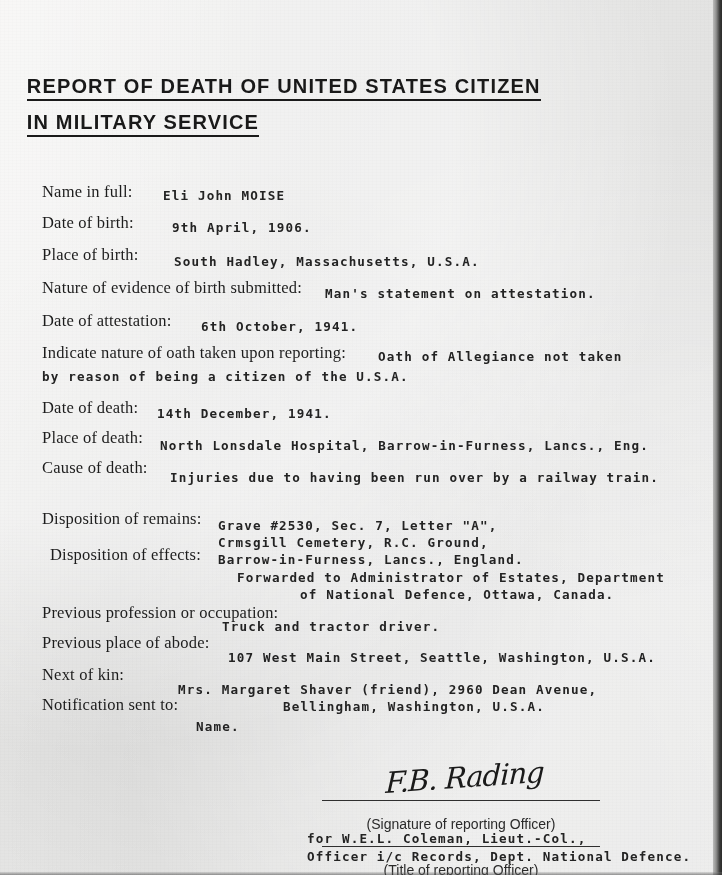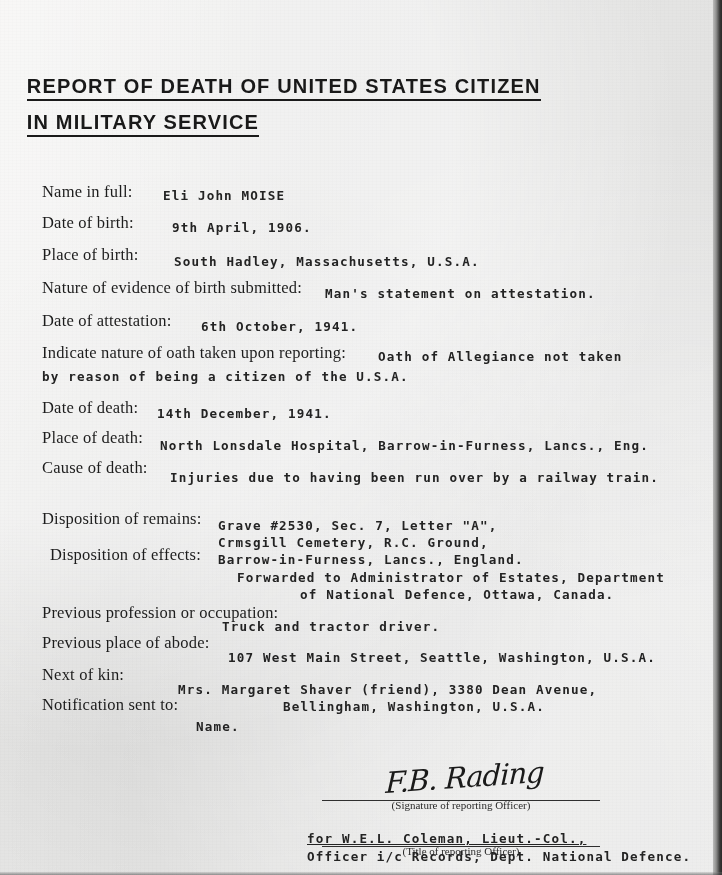--- a/index.html
+++ b/index.html
@@ -74,24 +74,25 @@
   .typed {
     font-family: "DejaVu Sans Mono", "Liberation Mono", monospace;
     font-size: 12.6px;
     letter-spacing: 1.15px;
     color: #232323;
     font-weight: 600;
   }
 
   
   .caption {
-    font-family: Liberation Serif, serif;
-    font-size: 11px;
+    font-family: Liberation Sans, sans-serif;
+    font-size: 14px;
     color: #2a2a2a;
     text-align: center;
+    margin-top: 17px;
   }
   .rule {
     position: absolute;
     height: 1px;
     background: #2f2f2f;
   }
   .sig {
     font-family: "DejaVu Serif", serif;
     font-style: italic;
     font-size: 29px;
@@ -152,31 +153,31 @@
   <div class="abs typed" style="left:237px; top:570px;">Forwarded to Administrator of Estates, Department</div>
   <div class="abs typed" style="left:300px; top:587px;">of National Defence, Ottawa, Canada.</div>
 
   <div class="abs label" style="left:42px; top:603px;">Previous profession or occupation:</div>
   <div class="abs typed" style="left:222px; top:619px;">Truck and tractor driver.</div>
 
   <div class="abs label" style="left:42px; top:633px;">Previous place of abode:</div>
   <div class="abs typed" style="left:228px; top:650px;">107 West Main Street, Seattle, Washington, U.S.A.</div>
 
   <div class="abs label" style="left:42px; top:665px;">Next of kin:</div>
-  <div class="abs typed" style="left:178px; top:682px;">Mrs. Margaret Shaver (friend), 3380 Dean Avenue,</div>
+  <div class="abs typed" style="left:178px; top:682px;">Mrs. Margaret Shaver (friend), 2960 Dean Avenue,</div>
   <div class="abs typed" style="left:283px; top:699px;">Bellingham, Washington, U.S.A.</div>
 
   <div class="abs label" style="left:42px; top:695px;">Notification sent to:</div>
   <div class="abs typed" style="left:196px; top:719px;">Name.</div>
 
   <div class="abs sig" style="left:385px; top:766px;">F.B. Rading</div>
   <div class="rule" style="left:322px; top:800px; width:278px;"></div>
   <div class="abs caption" style="left:322px; top:799px; width:278px;">(Signature of reporting Officer)</div>
 
   <div class="rule" style="left:322px; top:846px; width:278px;"></div>
   <div class="abs caption" style="left:322px; top:845px; width:278px;">(Title of reporting Officer)</div>
 
-  <div class="abs typed" style="left:307px; top:831px;text-decoration:underline;">for W.E.L. Coleman, Lieut.-Col.,</div>
+  <div class="abs typed" style="left:307px; top:831px;">for W.E.L. Coleman, Lieut.-Col.,</div>
   <div class="abs typed" style="left:307px; top:849px;">Officer i/c Records, Dept. National Defence.</div>
 
   <div id="right-edge"></div>
   <div id="bottom-edge"></div>
 </div>
 
 </body></html>

